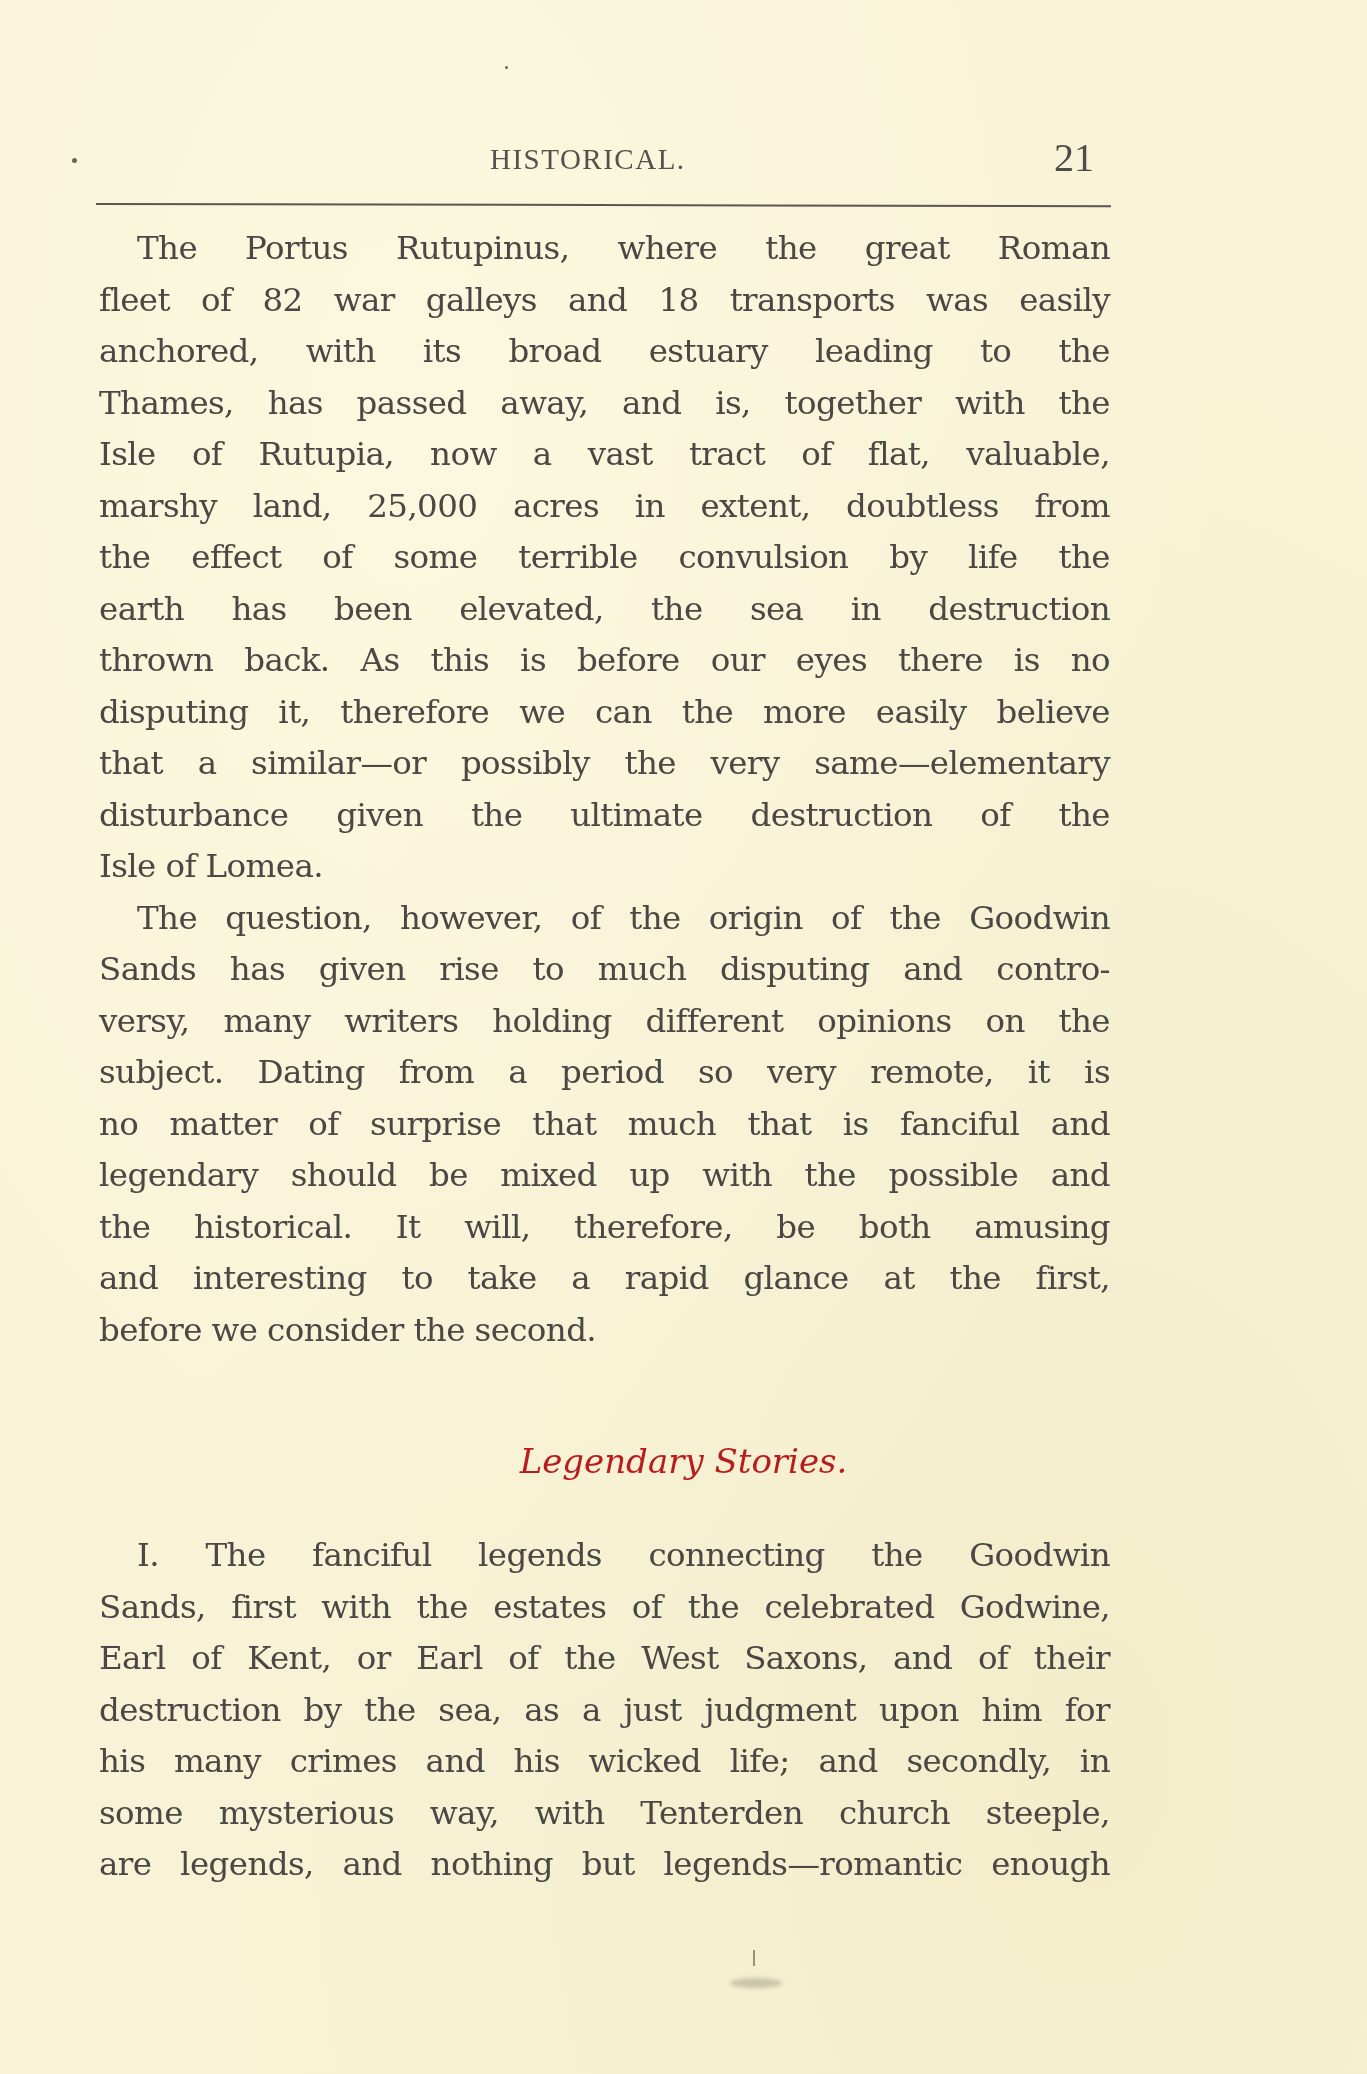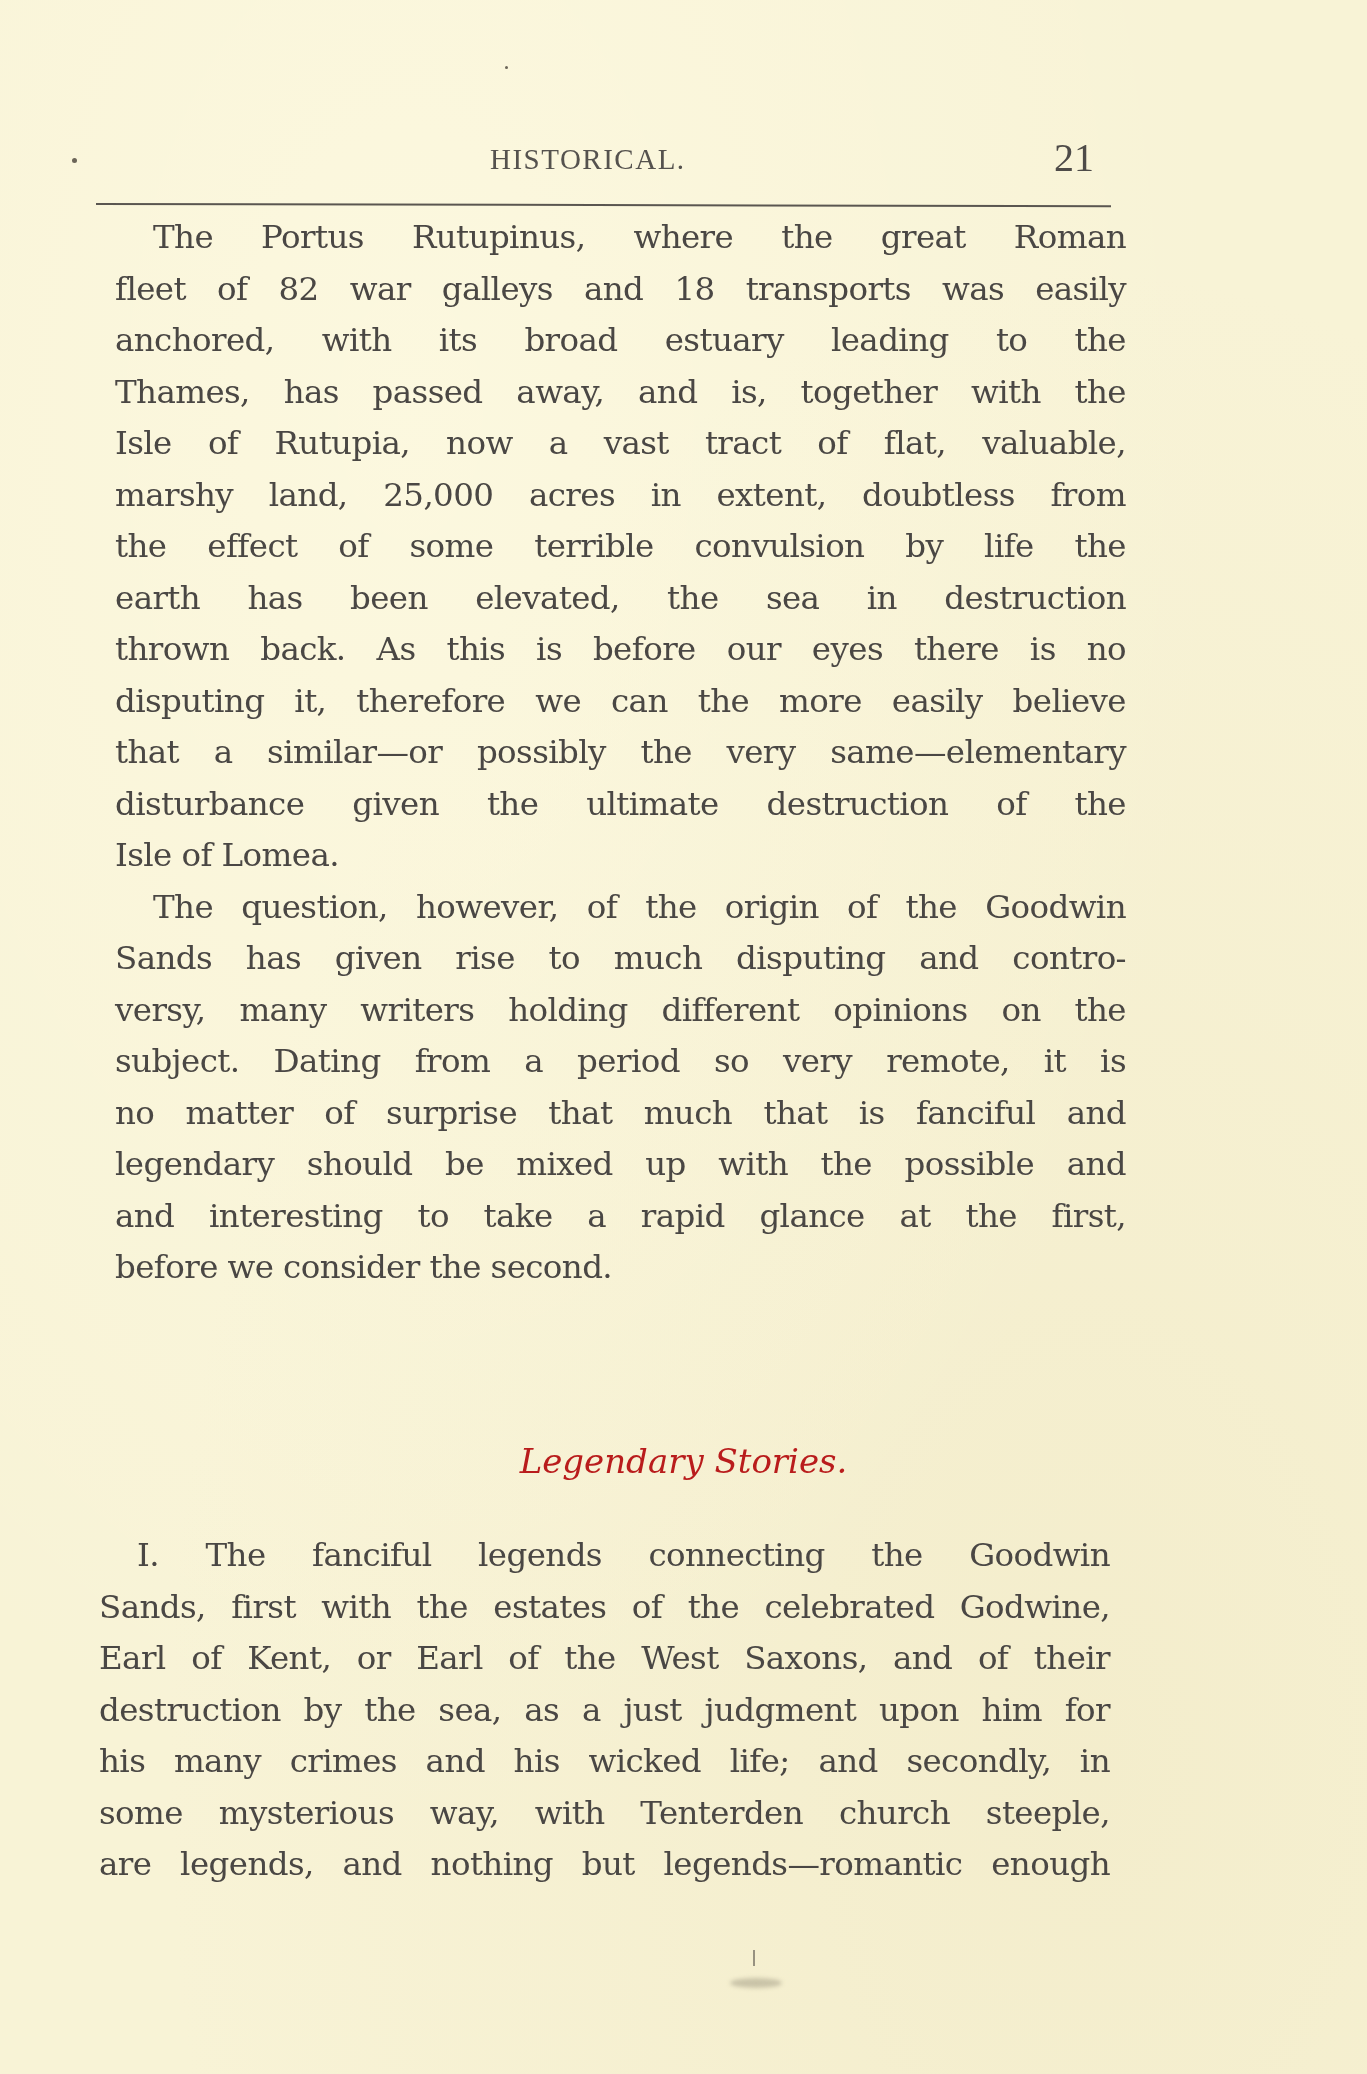--- a/index.html
+++ b/index.html
@@ -58,24 +58,23 @@
       top: 203px;
       left: 96px;
       width: 1015px;
       height: 2px;
       background: #5a5650;
       transform: rotate(0.12deg);
       transform-origin: left center;
     }
     .body-text {
       position: absolute;
-      top: 212px;
+      top: 223px;
       left: 99px;
       width: 1011px;
-      margin-left: 16px;
     }
     .line {
       font-family: "DejaVu Serif", "Liberation Serif", serif;
       font-size: 32.5px;
       line-height: 51.5px;
       height: 51.5px;
       white-space: nowrap;
       text-align: justify;
       text-align-last: justify;
       color: #4a4744;
@@ -155,20 +154,21 @@
       <div class="line">disturbance given the ultimate destruction of the</div>
       <div class="line last">Isle of Lomea.</div>
     </div>
     <div>
       <div class="line indent">The question, however, of the origin of the Goodwin</div>
       <div class="line">Sands has given rise to much disputing and contro-</div>
       <div class="line">versy, many writers holding different opinions on the</div>
       <div class="line">subject.  Dating from a period so very remote, it is</div>
       <div class="line">no matter of surprise that much that is fanciful and</div>
       <div class="line">legendary should be mixed up with the possible and</div>
+      <div class="line">the historical.  It will, therefore, be both amusing</div>
       <div class="line">and interesting to take a rapid glance at the first,</div>
       <div class="line last">before we consider the second.</div>
     </div>
   </div>
 
   <div class="section-heading">Legendary Stories.</div>
 
   <div class="para2">
     <div class="line indent">I. The fanciful legends connecting the Goodwin</div>
     <div class="line">Sands, first with the estates of the celebrated Godwine,</div>

